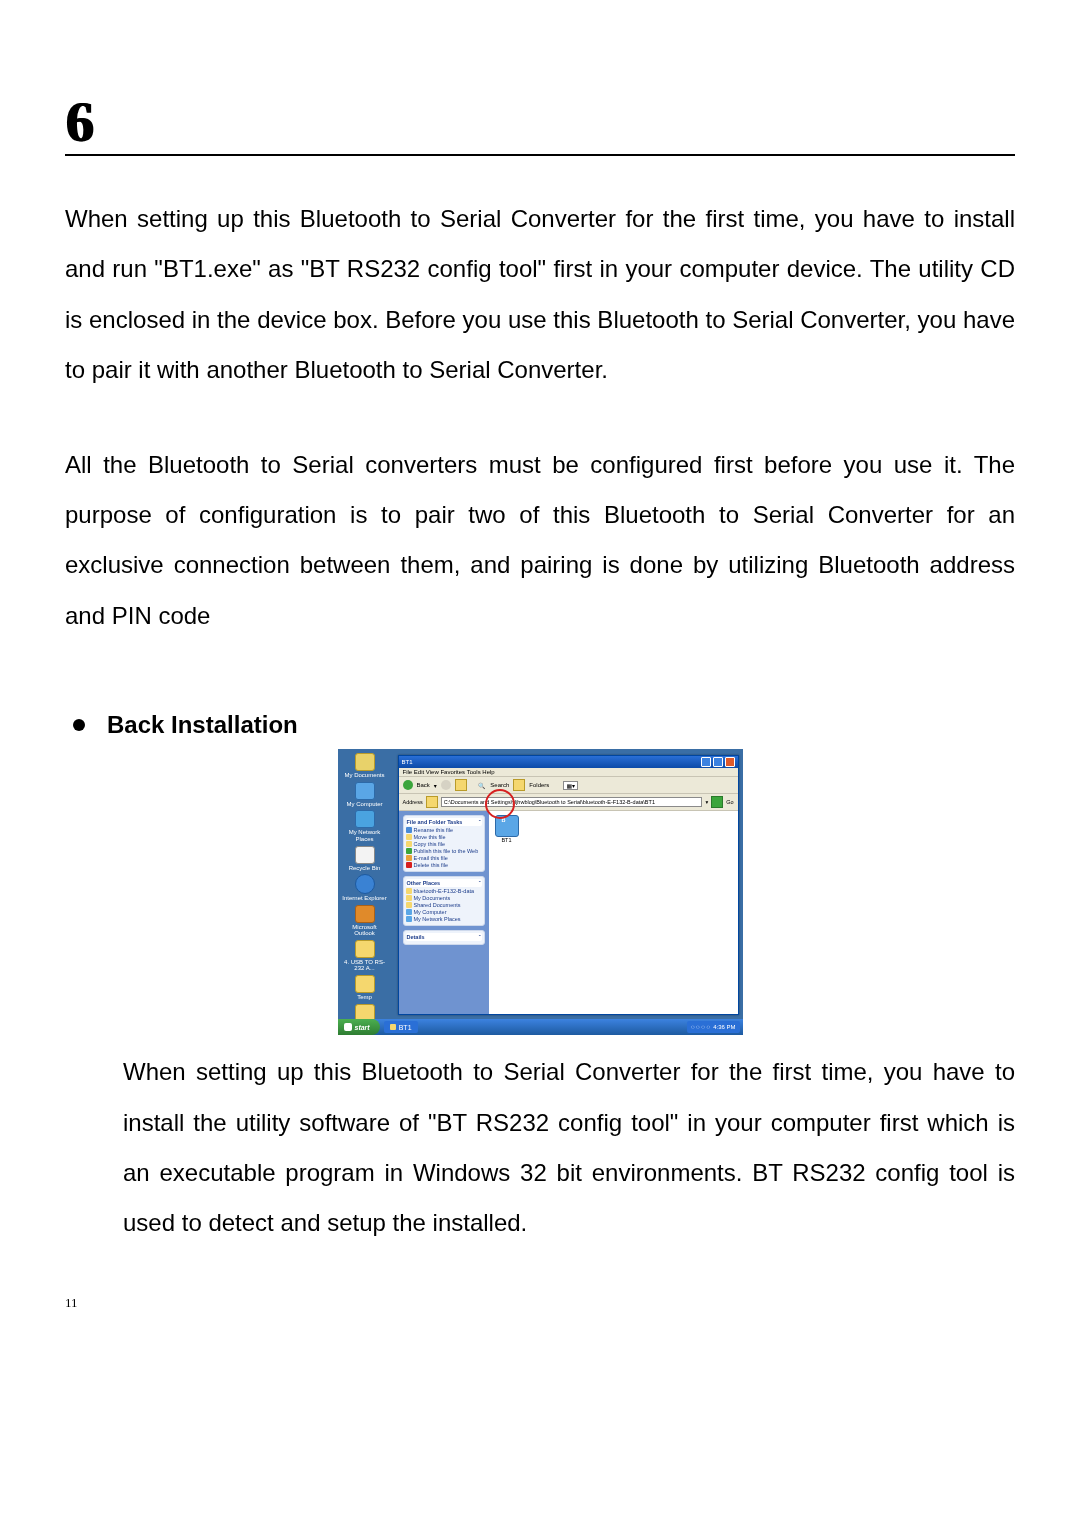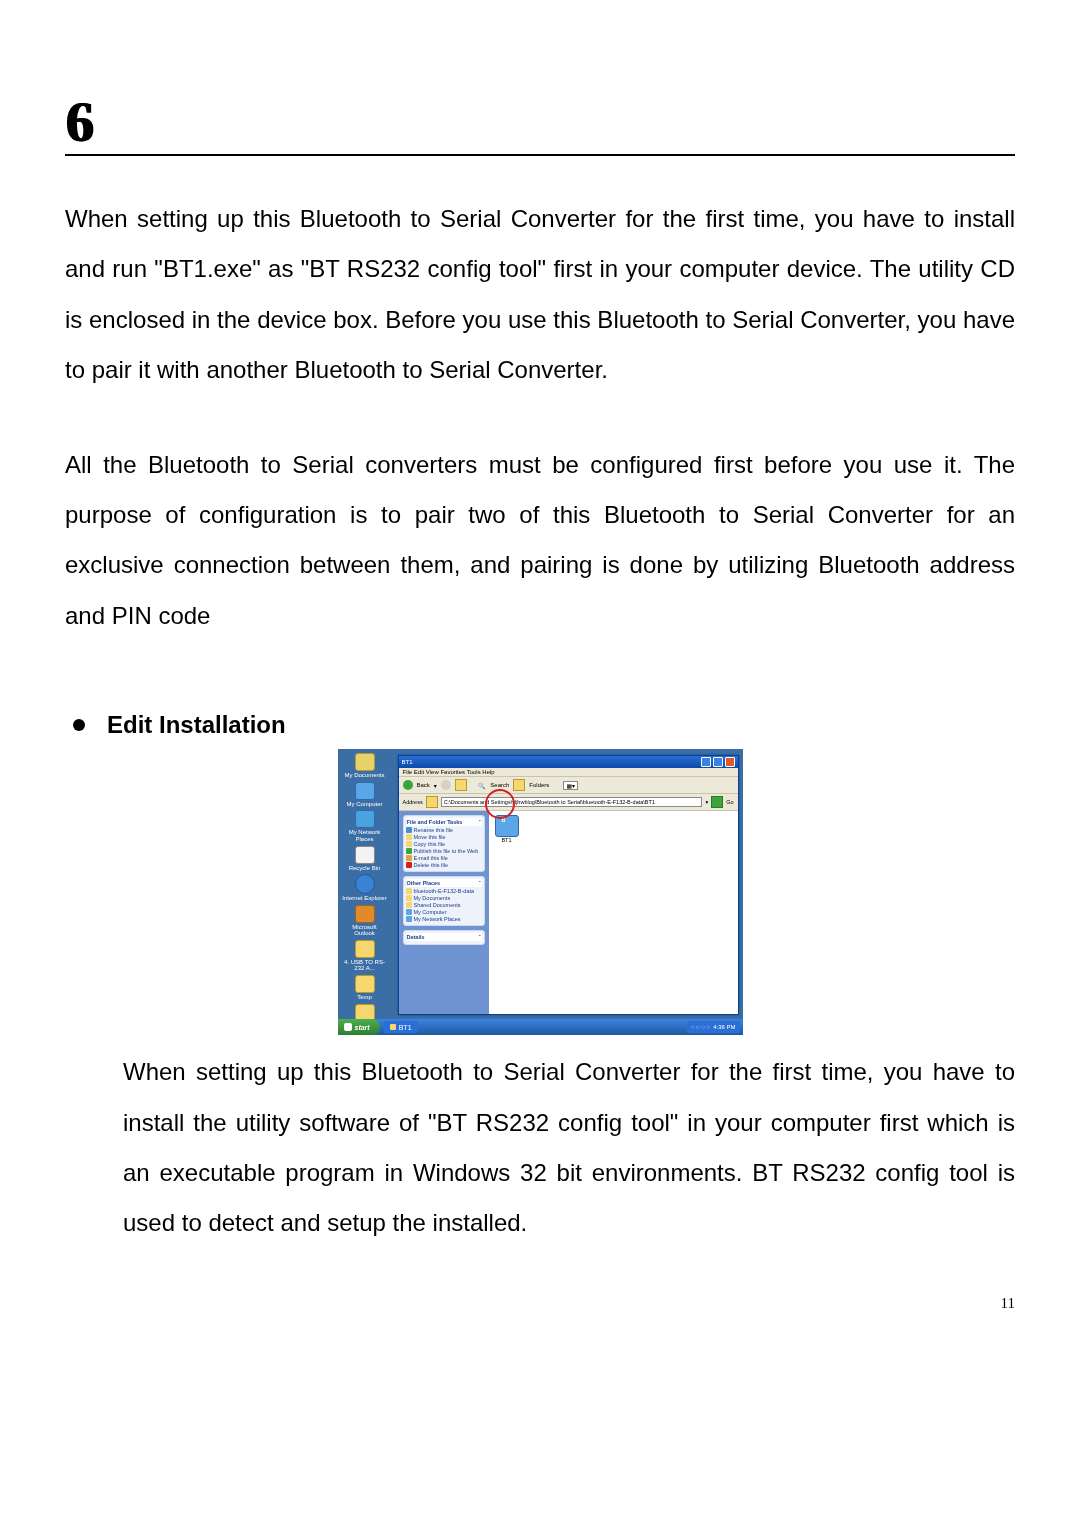--- a/index.html
+++ b/index.html
@@ -191,40 +191,40 @@
     padding:0 4px;border-radius:2px;font-size:6px;
   }
 
   .sub-body {
     font-size: 24px;
     line-height: 2.1;
     text-align: justify;
     margin-left: 58px;
   }
   .pagenum {
-    text-align:right;
+    text-align:left;
     font-family:"Times New Roman",Times,serif;
-    font-size:15px;
+    font-size:13px;
     margin-top:46px;
   }
 </style>
 </head>
 <body>
 
 <div class="page">
   <div class="chapter-num">6</div>
   <hr class="hr">
 
   <div class="body-text">When setting up this Bluetooth to Serial Converter for the first time, you have to install and run "BT1.exe" as "BT RS232 config tool" first in your computer device. The utility CD is enclosed in the device box. Before you use this Bluetooth to Serial Converter, you have to pair it with another Bluetooth to Serial Converter.</div>
   <div class="para-gap"></div>
   <div class="body-text">All the Bluetooth to Serial converters must be configured first before you use it. The purpose of configuration is to pair two of this Bluetooth to Serial Converter for an exclusive connection between them, and pairing is done by utilizing Bluetooth address and PIN code</div>
 
   <div class="section-row">
     <div class="bullet"></div>
-    <div class="section-title">Edit Installation</div>
+    <div class="section-title">Back Installation</div>
   </div>
 
   <div class="screenshot">
     <div class="desk-icons">
       <div class="dicon">
           <div class="box c-doc"></div>
           <span>My Documents</span>
         </div>
       <div class="dicon">
           <div class="box c-pc"></div>

